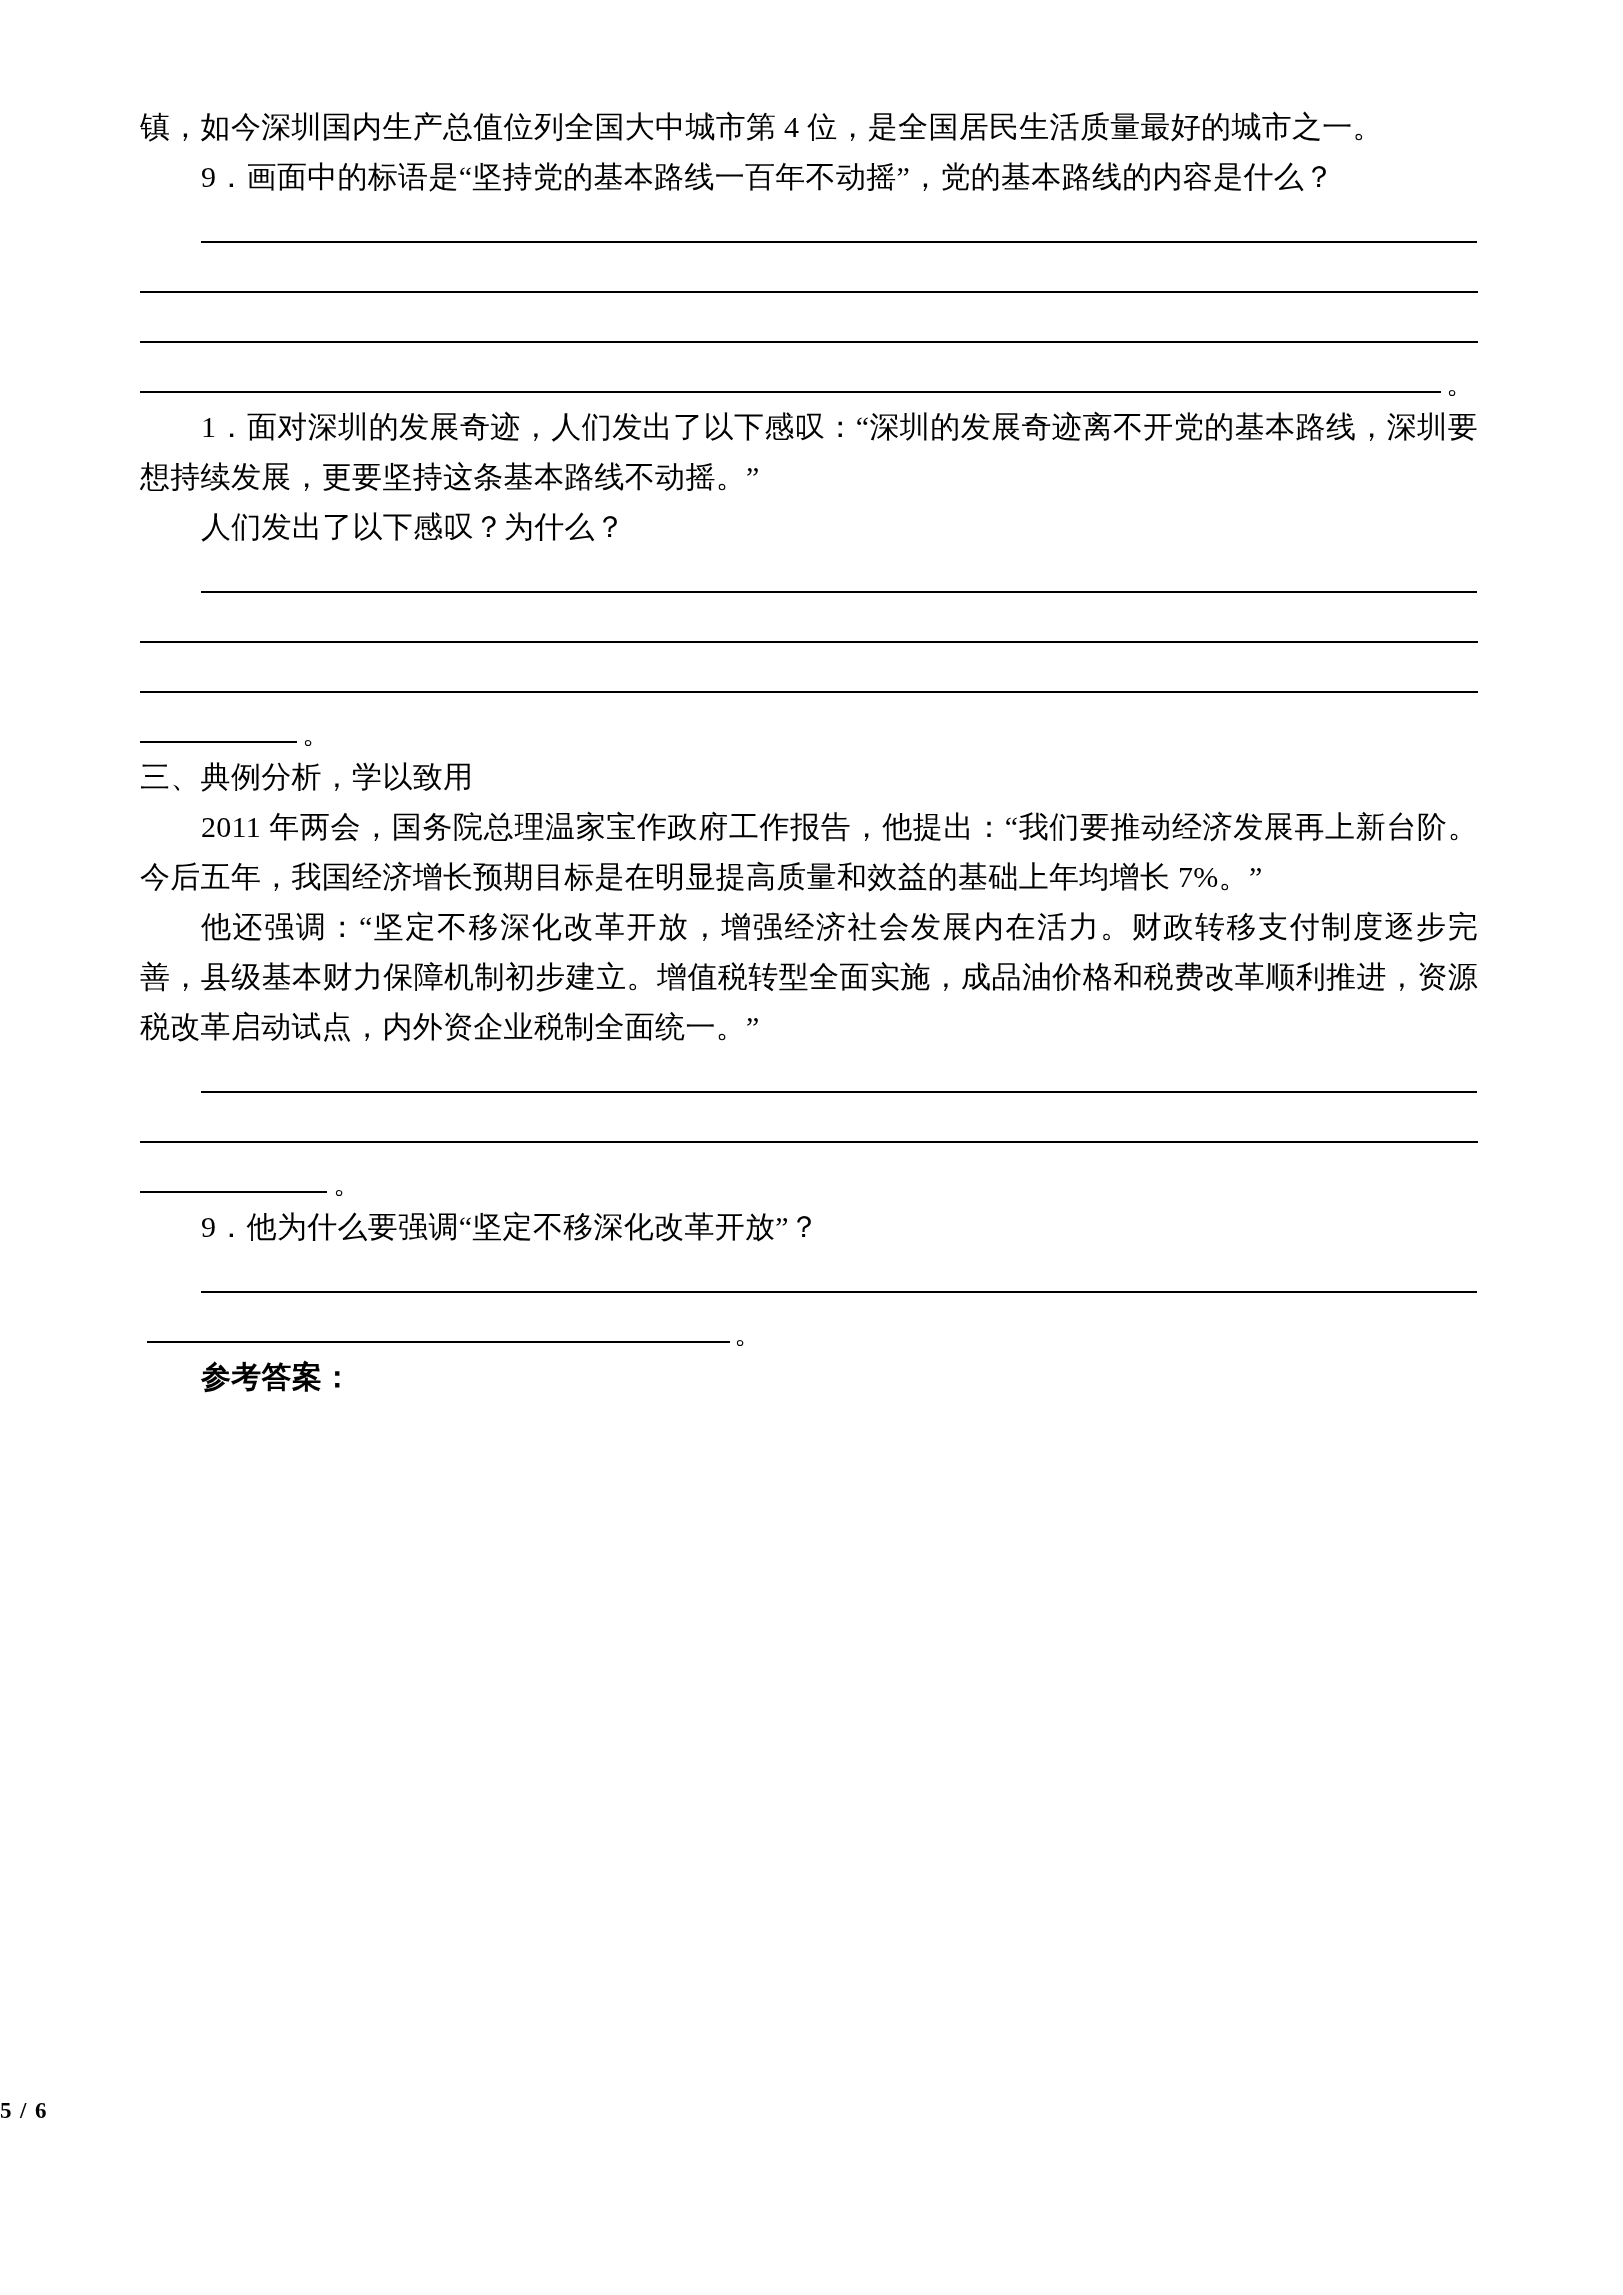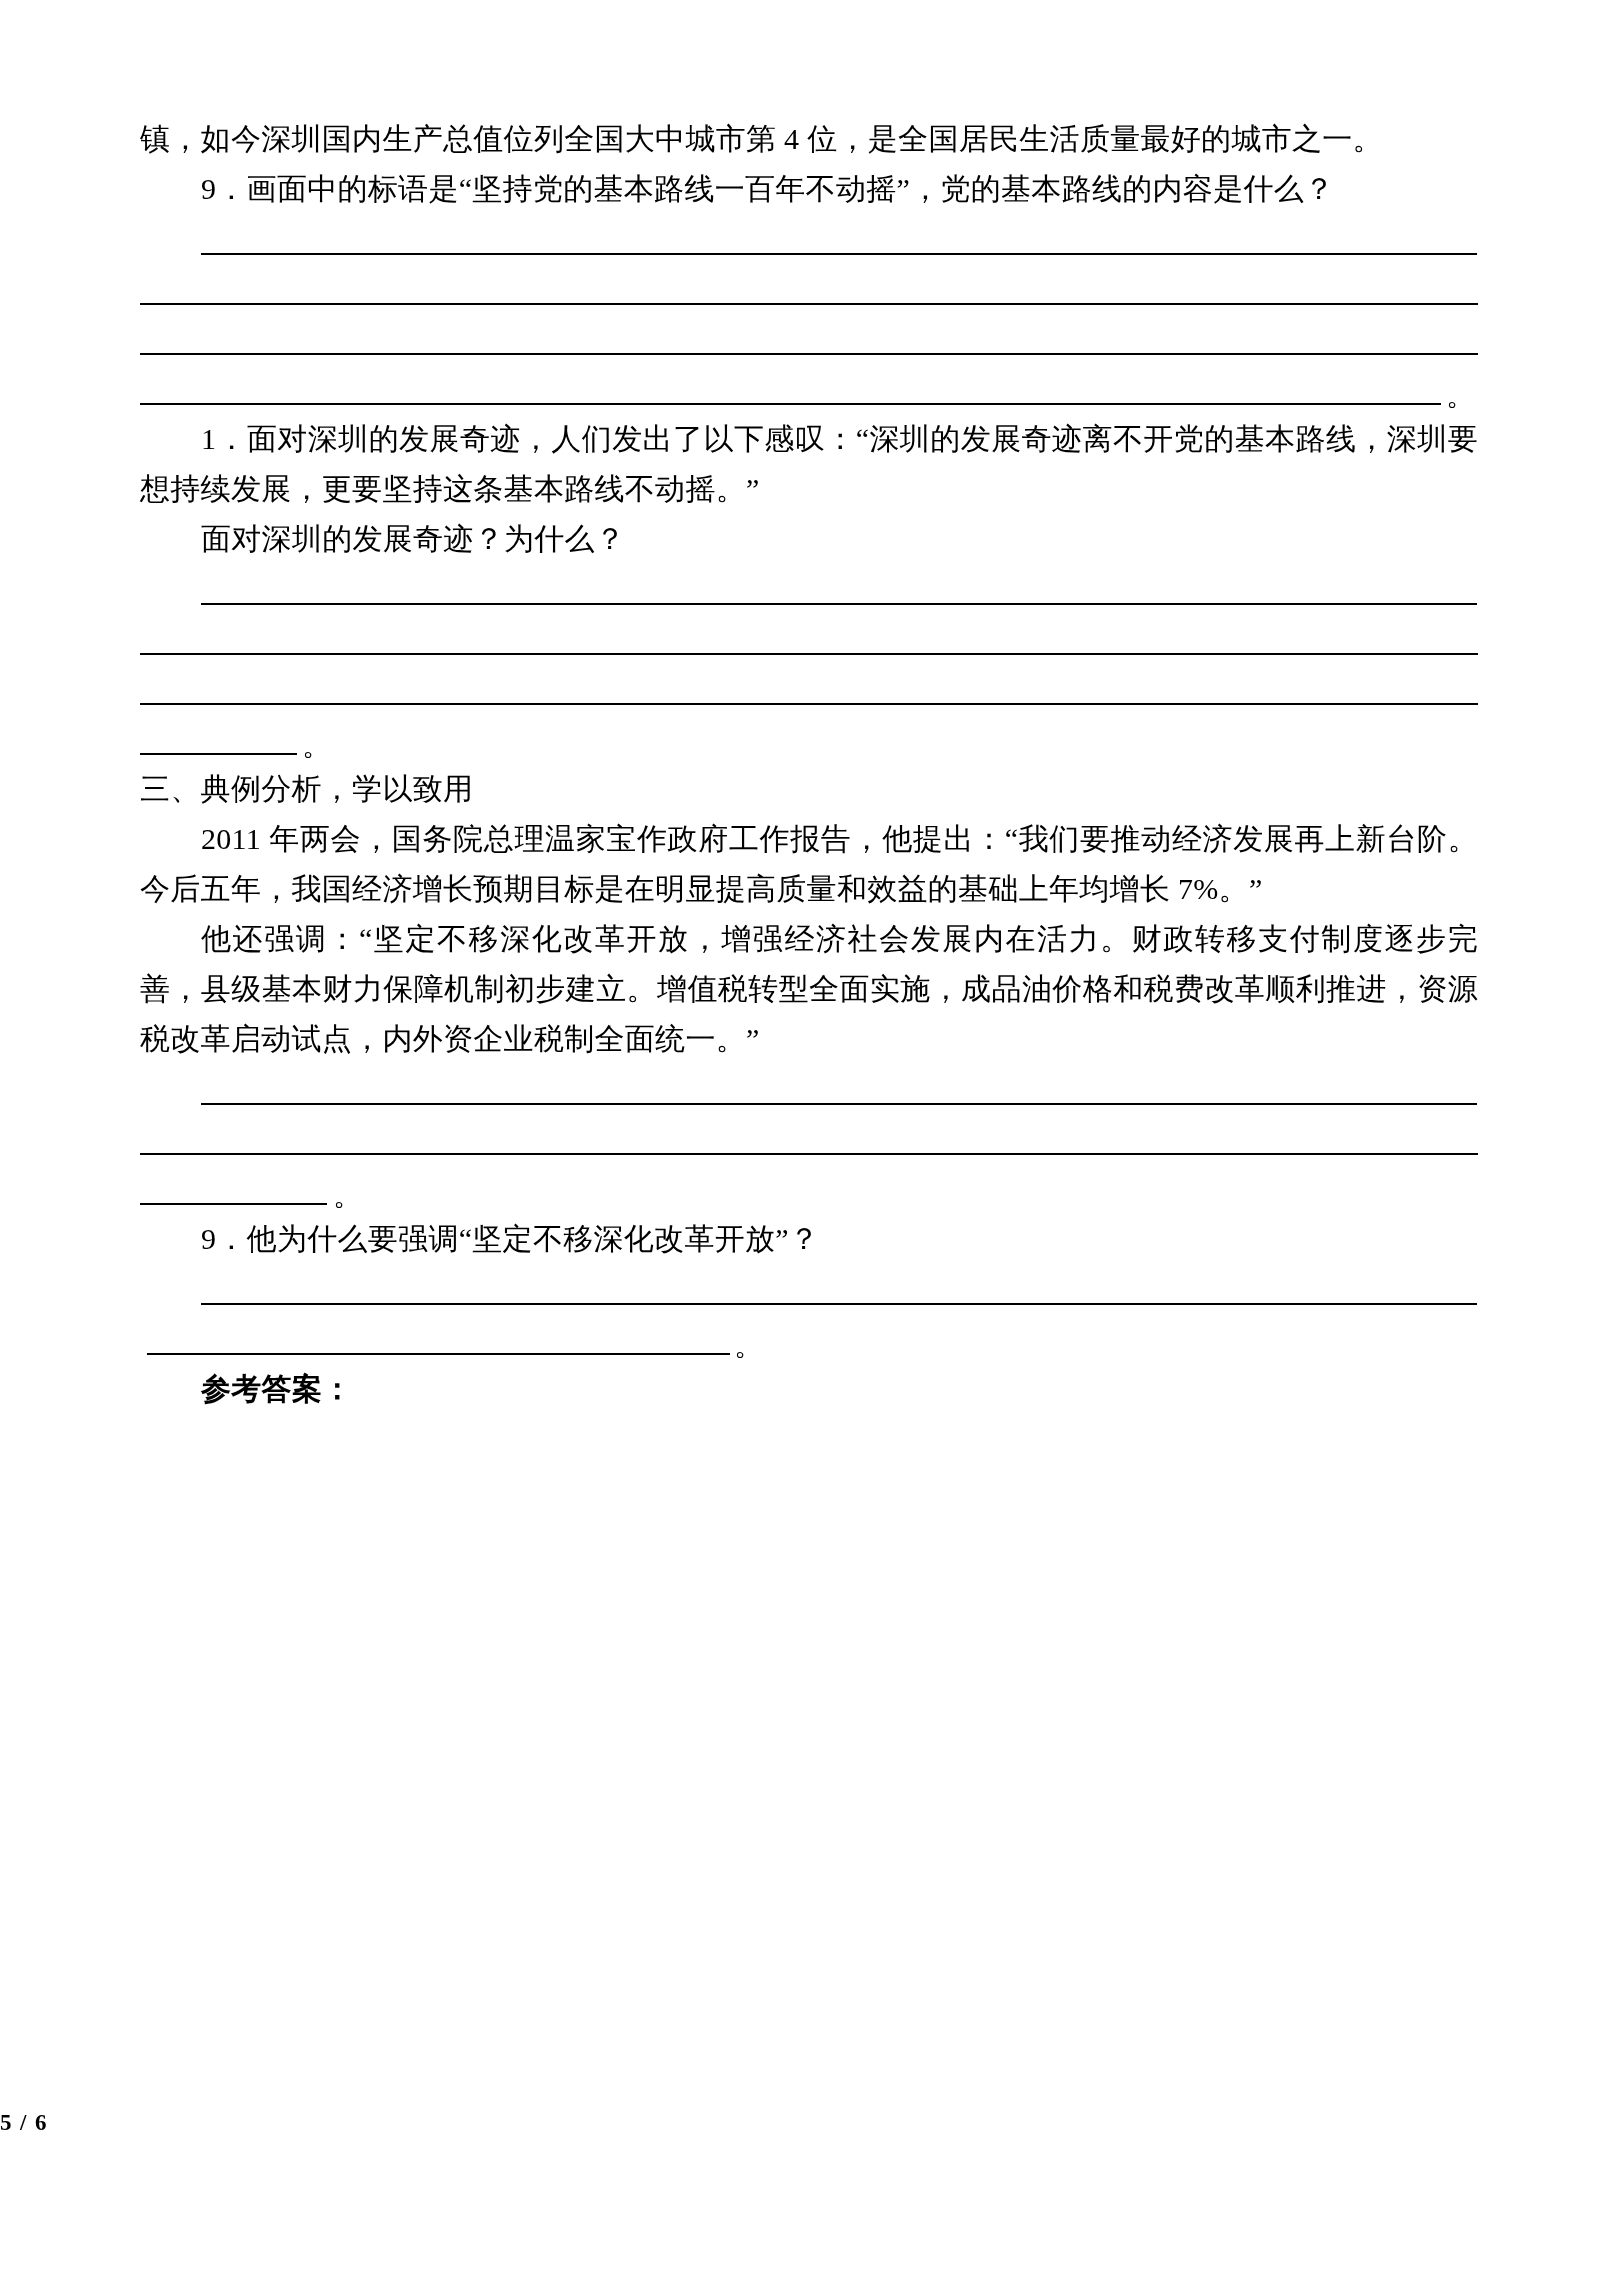--- a/index.html
+++ b/index.html
@@ -10,21 +10,21 @@
   }
   body {
     font-family: "Liberation Serif", "DejaVu Serif", serif;
     color: #000000;
   }
   .page {
     position: relative;
     width: 1623px;
     height: 2210px;
     background: #ffffff;
-    margin: 12px auto;
+    margin: 0 auto;
     overflow: hidden;
   }
   
   .body-area {
     position: absolute;
     left: 140px;
     top: 102px;
     width: 1338px;
   }
   .p {
@@ -100,21 +100,21 @@
         <span class="rule" style="left:0px; width:1338px;"></span>
       </div>
       <div class="ansline">
         <span class="rule" style="left:0px; width:1301px;"></span>
         <span class="period" style="left:1306px;">。</span>
       </div>
     </div>
 
     <p class="p indent">1．面对深圳的发展奇迹，人们发出了以下感叹：“深圳的发展奇迹离不开党的基本路线，深圳要想持续发展，更要坚持这条基本路线不动摇。”</p>
 
-    <p class="p indent">面对深圳的发展奇迹？为什么？</p>
+    <p class="p indent">人们发出了以下感叹？为什么？</p>
 
     <div class="lines">
       <div class="ansline">
         <span class="rule" style="left:61px; width:1276px;"></span>
       </div>
       <div class="ansline">
         <span class="rule" style="left:0px; width:1338px;"></span>
       </div>
       <div class="ansline">
         <span class="rule" style="left:0px; width:1338px;"></span>

